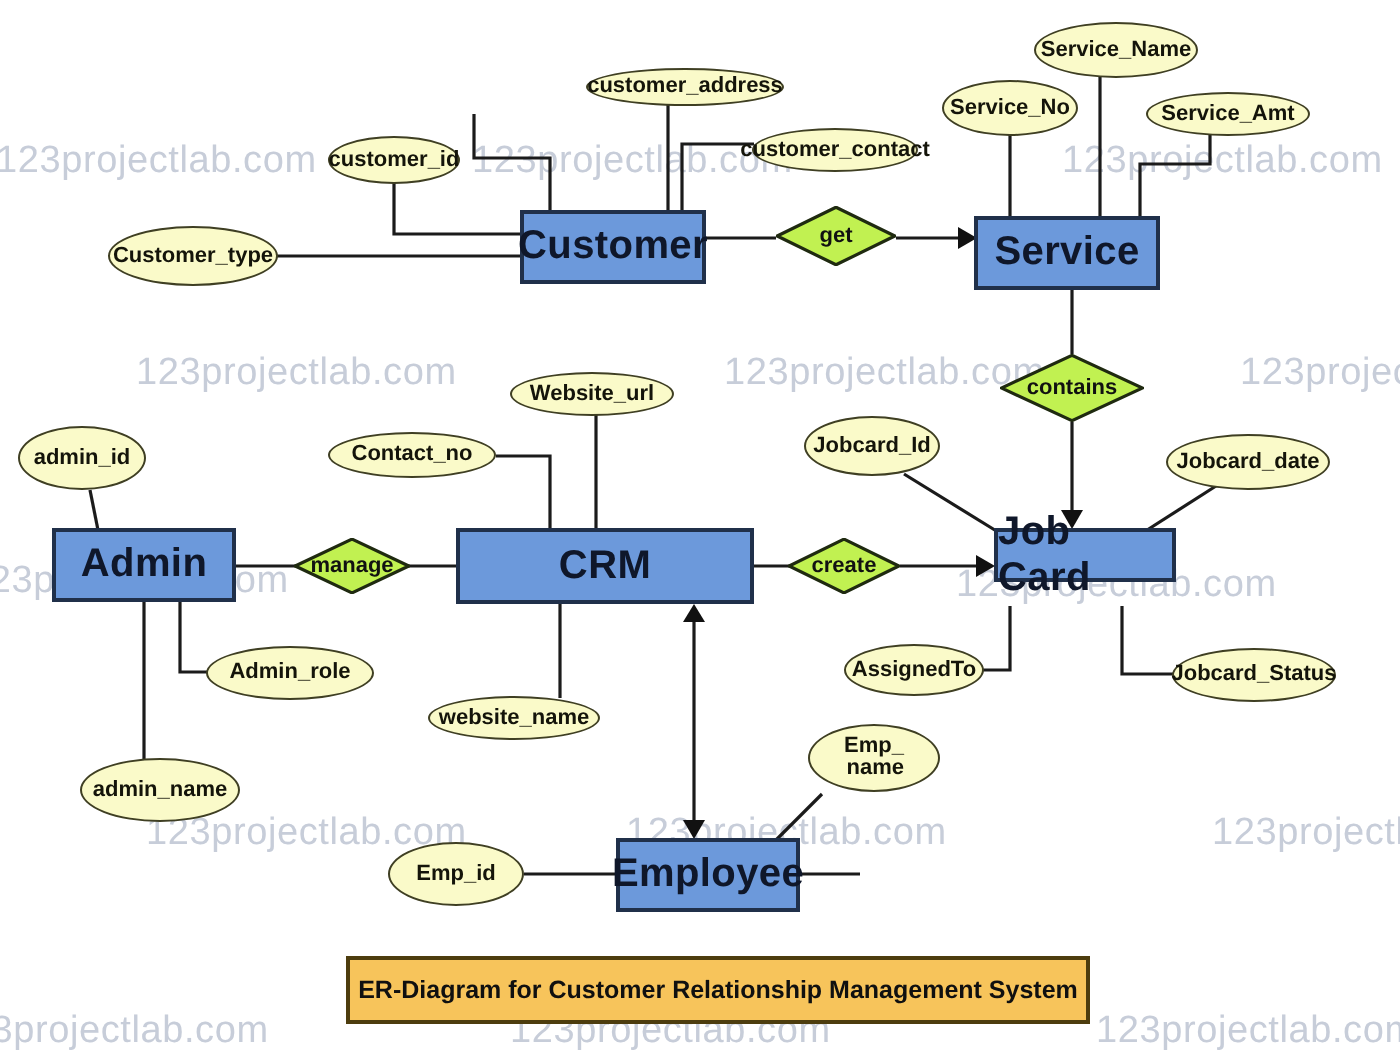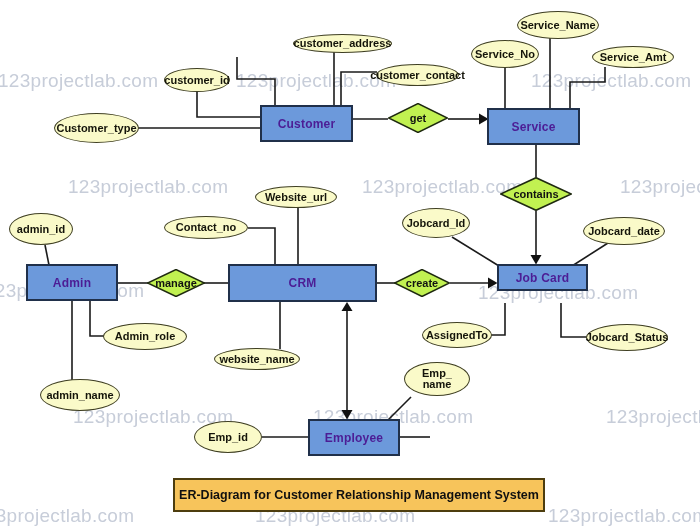--- a/index.html
+++ b/index.html
@@ -5,25 +5,25 @@
   html,body{margin:0;padding:0;background:#ffffff;}
   .stage{position:relative;width:700px;height:532px;overflow:hidden;background:#ffffff;
          font-family:"Liberation Sans",sans-serif;}
   .watermark{position:absolute;font-size:19px;color:var(--watermark,#c7cdd9);white-space:nowrap;
              z-index:1;letter-spacing:.3px;pointer-events:none;user-select:none;}
   .connectors{position:absolute;left:0;top:0;z-index:2;}
   .connectors path{fill:none;stroke:#1b1b1b;stroke-width:1.6;}
   .connectors polygon{fill:#111;stroke:none;}
   .entity{position:absolute;z-index:3;display:flex;align-items:center;justify-content:center;
           background:var(--entity-fill,#6c99db);border:2px solid #20304a;box-sizing:border-box;
-          font-weight:bold;font-size:12px;color:#4c1d95;letter-spacing:.2px;}
+          font-weight:bold;font-size:20px;color:#0f172a;letter-spacing:.2px;}
   .attr{position:absolute;z-index:3;display:flex;align-items:center;justify-content:center;
         background:var(--attribute-fill,#fafac9);border:1.5px solid #3f3f23;border-radius:50%;
         box-sizing:border-box;font-size:11px;color:#14140a;text-align:center;line-height:11px;font-weight:bold;}
-  .attr.multiline{white-space:pre-line;}
+  .attr.multiline{white-space:pre-line;text-align:right;}
   .diamond{position:absolute;z-index:3;}
   .diamond svg{position:absolute;left:0;top:0;width:100%;height:100%;}
   .diamond polygon{fill:var(--relationship-fill,#c1f151);stroke:#1f2a10;stroke-width:1.6;
                    vector-effect:non-scaling-stroke;}
   .dlabel{position:absolute;left:0;top:0;width:100%;height:100%;display:flex;align-items:center;
           justify-content:center;font-weight:bold;font-size:11px;color:#111;}
   .title-box{position:absolute;z-index:3;display:flex;align-items:center;justify-content:center;
              background:var(--title-fill,#f7c45b);border:2px solid #4d3d0e;box-sizing:border-box;
              font-weight:bold;font-size:12.5px;color:#101010;}
 </style>
@@ -127,21 +127,21 @@
       </svg>
     <span class="dlabel">create</span>
   </div>
 
   <div class="attr" style="left:293px;top:34px;width:99px;height:19px">customer_address</div>
   <div class="attr" style="left:164px;top:68px;width:66px;height:24px">customer_id</div>
   <div class="attr" style="left:376px;top:64px;width:83px;height:22px">customer_contact</div>
   <div class="attr" style="left:54px;top:113px;width:85px;height:30px">Customer_type</div>
   <div class="attr" style="left:471px;top:40px;width:68px;height:28px">Service_No</div>
   <div class="attr" style="left:517px;top:11px;width:82px;height:28px">Service_Name</div>
-  <div class="attr" style="left:592px;top:46px;width:82px;height:22px">Service_Amt</div>
+  <div class="attr" style="left:573px;top:46px;width:82px;height:22px">Service_Amt</div>
   <div class="attr" style="left:255px;top:186px;width:82px;height:22px">Website_url</div>
   <div class="attr" style="left:164px;top:216px;width:84px;height:23px">Contact_no</div>
   <div class="attr" style="left:214px;top:348px;width:86px;height:22px">website_name</div>
   <div class="attr" style="left:9px;top:213px;width:64px;height:32px">admin_id</div>
   <div class="attr" style="left:103px;top:323px;width:84px;height:27px">Admin_role</div>
   <div class="attr" style="left:40px;top:379px;width:80px;height:32px">admin_name</div>
   <div class="attr" style="left:402px;top:208px;width:68px;height:30px">Jobcard_Id</div>
   <div class="attr" style="left:583px;top:217px;width:82px;height:28px">Jobcard_date</div>
   <div class="attr" style="left:422px;top:322px;width:70px;height:26px">AssignedTo</div>
   <div class="attr" style="left:586px;top:324px;width:82px;height:27px">Jobcard_Status</div>

